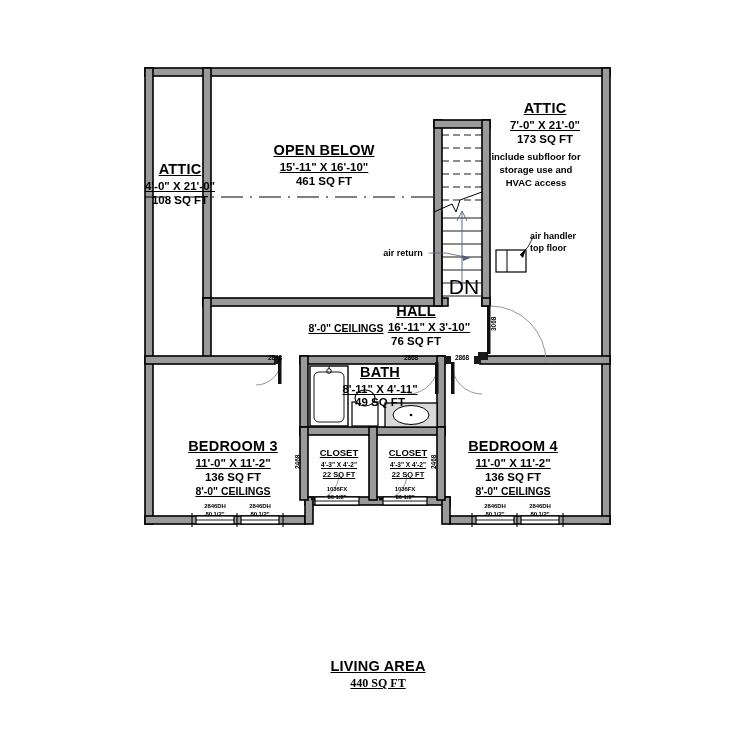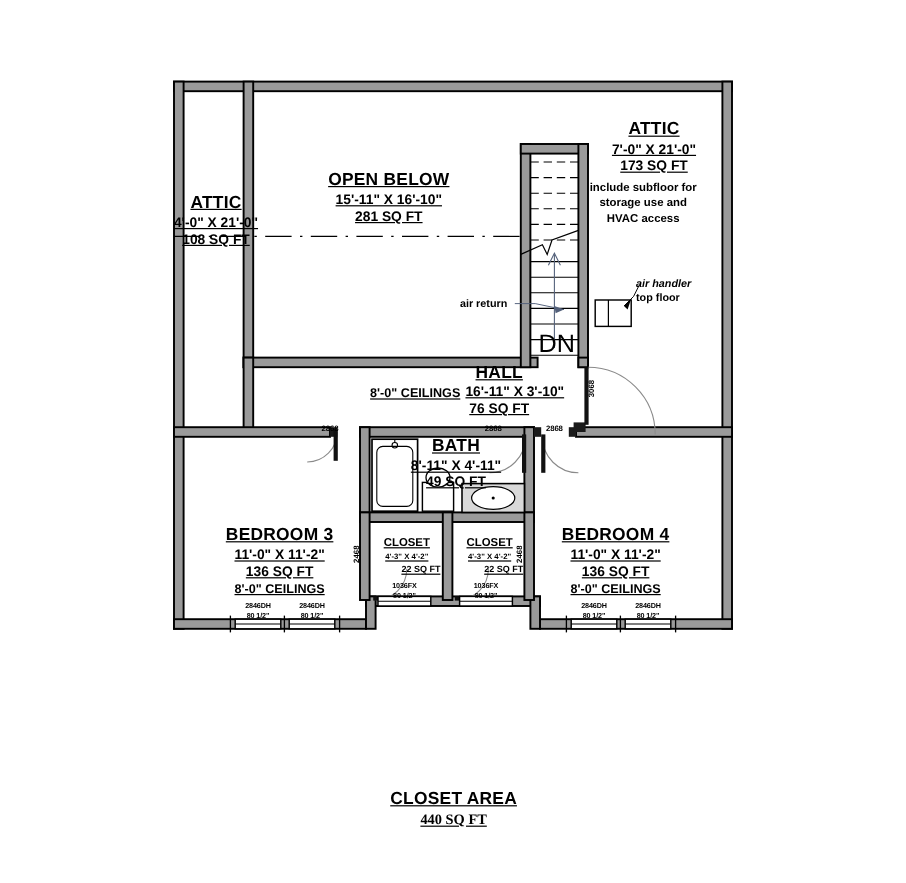--- a/index.html
+++ b/index.html
@@ -47,21 +47,20 @@
   }
   .lbl.room-dim {
     font-size: 11.5px;
     font-weight: bold;
     text-decoration: underline;
     text-underline-offset: 1px;
   }
   .lbl.room-sqft {
     font-size: 11.5px;
     font-weight: bold;
-    text-decoration: underline;
     text-underline-offset: 1px;
   }
   .lbl.ceil {
     font-size: 10.5px;
     font-weight: bold;
     text-decoration: underline;
     text-underline-offset: 1px;
   }
   .lbl.note {
     font-size: 9.5px;
@@ -86,21 +85,20 @@
     font-size: 6.5px;
     font-weight: bold;
     text-decoration: underline;
     text-underline-offset: 0.5px;
   }
   .lbl.small-sqft {
     font-size: 7.5px;
     font-weight: bold;
     text-decoration: underline;
     text-underline-offset: 0.5px;
-    text-align: right;
   }
   .lbl.tag {
     font-size: 6.5px;
     font-weight: bold;
     text-decoration: none;
     letter-spacing: -0.1px;
   }
   .lbl.tag-v {
     font-size: 6.5px;
     font-weight: bold;
@@ -323,21 +321,21 @@
     </g>
 
   </svg>
 
   <div class="lbl room-name" style="left:135px; top:161px; width:90px;">ATTIC</div>
   <div class="lbl room-dim" style="left:124px; top:180px; width:112px;">4'-0" X 21'-0"</div>
   <div class="lbl room-sqft" style="left:128px; top:194px; width:104px;">108 SQ FT</div>
 
   <div class="lbl room-name" style="left:254px; top:142px; width:140px;">OPEN BELOW</div>
   <div class="lbl room-dim" style="left:254px; top:161px; width:140px;">15'-11" X 16'-10"</div>
-  <div class="lbl room-sqft" style="left:254px; top:175px; width:140px;">281 SQ FT</div>
+  <div class="lbl room-sqft" style="left:254px; top:175px; width:140px;">461 SQ FT</div>
 
   <div class="lbl room-name" style="left:495px; top:100px; width:100px;">ATTIC</div>
   <div class="lbl room-dim" style="left:489px; top:119px; width:112px;">7'-0" X 21'-0"</div>
   <div class="lbl room-sqft" style="left:493px; top:133px; width:104px;">173 SQ FT</div>
   <div class="lbl note" style="left:490px; top:151px; width:92px;">include subfloor for storage use and HVAC access</div>
 
   <div class="lbl room-name" style="left:380px; top:303px; width:72px;">HALL</div>
   <div class="lbl ceil" style="left:296px; top:322px; width:100px;">8'-0" CEILINGS</div>
   <div class="lbl room-dim" style="left:370px; top:321px; width:118px;">16'-11" X 3'-10"</div>
   <div class="lbl room-sqft" style="left:380px; top:335px; width:72px;">76 SQ FT</div>
@@ -361,21 +359,21 @@
   <div class="lbl small-sqft" style="left:311px; top:471px; width:56px;">22 SQ FT</div>
 
   <div class="lbl small-name" style="left:380px; top:447px; width:56px;">CLOSET</div>
   <div class="lbl small-dim" style="left:376px; top:461px; width:64px;">4'-3" X 4'-2"</div>
   <div class="lbl small-sqft" style="left:380px; top:471px; width:56px;">22 SQ FT</div>
 
   <div class="lbl dn" style="left:444px; top:275px; width:40px;">DN</div>
 
   <div class="lbl annot" style="left:375px; top:248px; width:56px; text-align:center;">air return</div>
 
-  <div class="lbl annot" style="left:530px; top:231px; width:62px; text-align:left;font-style:italic;">air handler</div>
+  <div class="lbl annot" style="left:530px; top:231px; width:62px; text-align:left;">air handler</div>
   <div class="lbl annot" style="left:530px; top:243px; width:62px; text-align:left;">top floor</div>
 
   <div class="lbl tag" style="left:258px; top:354px; width:34px;">2868</div>
   <div class="lbl tag" style="left:394px; top:354px; width:34px;">2868</div>
   <div class="lbl tag" style="left:445px; top:354px; width:34px;">2868</div>
   <div class="lbl tag-v" style="left:479px; top:320px; width:30px;">3068</div>
   <div class="lbl tag-v" style="left:283px; top:458px; width:30px;">2468</div>
   <div class="lbl tag-v" style="left:419px; top:458px; width:30px;">2468</div>
 
   <div class="lbl win" style="left:193px; top:503px; width:44px;">2846DH</div>
@@ -386,16 +384,16 @@
   <div class="lbl win" style="left:315px; top:486px; width:44px;">1036FX</div>
   <div class="lbl win" style="left:315px; top:494px; width:44px;">80 1/2"</div>
   <div class="lbl win" style="left:383px; top:486px; width:44px;">1036FX</div>
   <div class="lbl win" style="left:383px; top:494px; width:44px;">80 1/2"</div>
 
   <div class="lbl win" style="left:473px; top:503px; width:44px;">2846DH</div>
   <div class="lbl win" style="left:473px; top:511px; width:44px;">80 1/2"</div>
   <div class="lbl win" style="left:518px; top:503px; width:44px;">2846DH</div>
   <div class="lbl win" style="left:518px; top:511px; width:44px;">80 1/2"</div>
 
-  <div class="lbl footer-name" style="left:305px; top:658px; width:146px;">CLOSET AREA</div>
+  <div class="lbl footer-name" style="left:305px; top:658px; width:146px;">LIVING AREA</div>
   <div class="lbl footer-sqft" style="left:316px; top:676px; width:124px;font-family:Liberation Serif, serif;">440 SQ FT</div>
 
 </div>
 
 </body></html>

